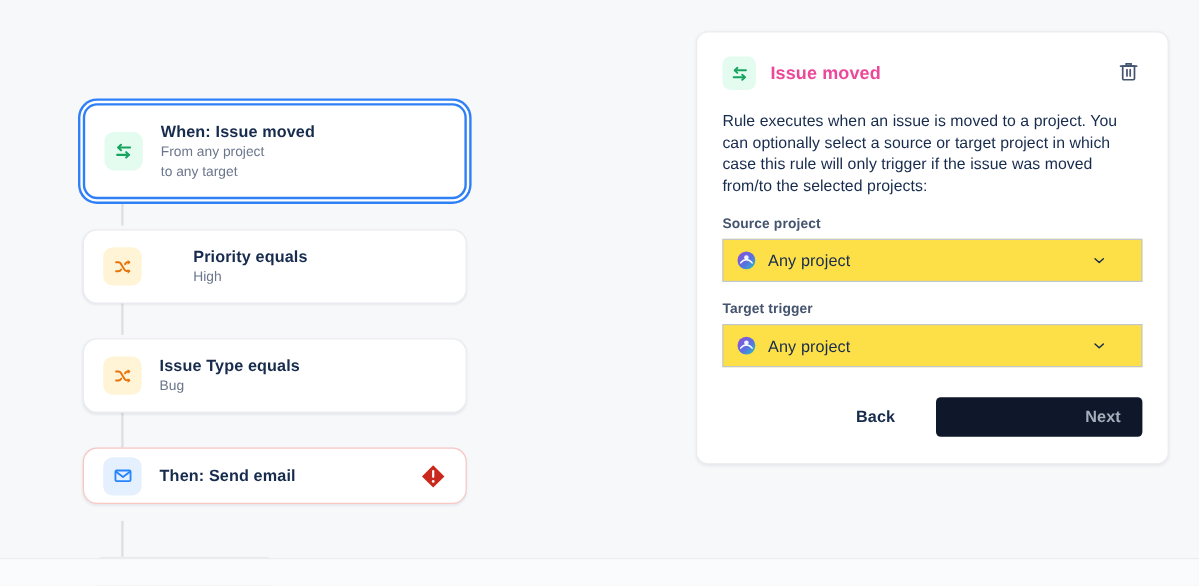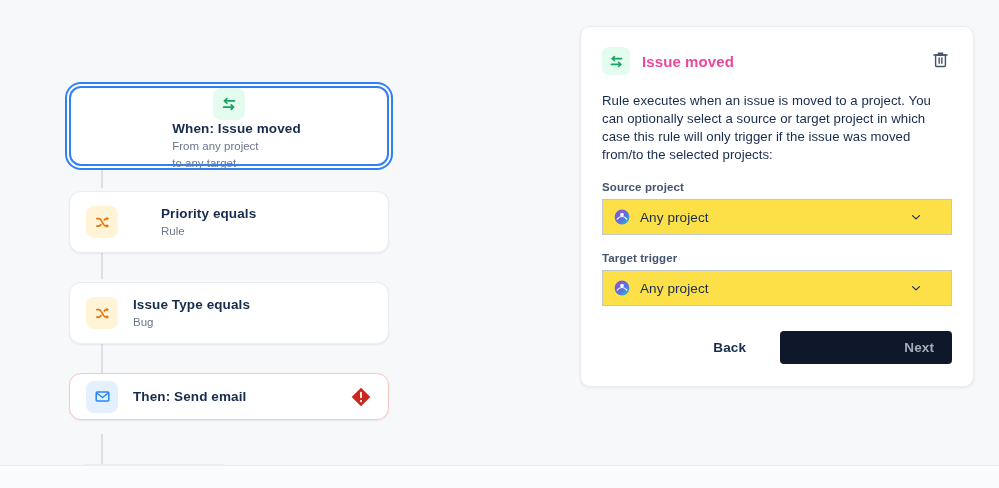--- a/index.html
+++ b/index.html
@@ -74,21 +74,21 @@
 
   .node.selected {
     border: 2px solid #2f80f7;
     box-shadow: 0 0 0 2px #ffffff, 0 0 0 4px #2f80f7;
   }
 
   .node.error {
     border: 1.5px solid #f7c8c3;
   }
 
-  .node-1 { top: 46px; height: 80px; flex-direction: column; }
+  .node-1 { top: 46px; height: 80px; }
   .node-2 { top: 151px; height: 62px; gap: 28px; }
   .node-3 { top: 242px; height: 62px; }
   .node-4 { top: 333px; height: 47px; }
 
   .node-icon {
     width: 32px;
     height: 32px;
     border-radius: 8px;
     display: flex;
     align-items: center;
@@ -322,21 +322,21 @@
               <path d="M3.2 5.4h2.4c1.1 0 1.9.7 2.6 1.8l3 5c.7 1.1 1.5 1.8 2.6 1.8h2.2"></path>
               <path d="M3.2 14.2h2.4c1.1 0 1.9-.7 2.6-1.8"></path>
               <path d="M12 7.2c.7-1.1 1.5-1.8 2.6-1.8H16"></path>
             </g>
             <path d="M14.6 3.1 17.4 5.4 14.6 7.7z" fill="#e8730a"></path>
             <path d="M14.6 11.9 17.4 14.2 14.6 16.5z" fill="#e8730a"></path>
           </svg>
         </span>
         <div class="node-text">
           <div class="node-title">Priority equals</div>
-          <div class="node-sub">Rule</div>
+          <div class="node-sub">High</div>
         </div>
       </div>
 
       <div class="node node-3">
         <span class="node-icon icon-condition">
           <svg width="17" height="17" viewBox="0 0 20 20" aria-hidden="true">
             <g stroke="#e8730a" stroke-width="1.9" fill="none" stroke-linecap="round" stroke-linejoin="round">
               <path d="M3.2 5.4h2.4c1.1 0 1.9.7 2.6 1.8l3 5c.7 1.1 1.5 1.8 2.6 1.8h2.2"></path>
               <path d="M3.2 14.2h2.4c1.1 0 1.9-.7 2.6-1.8"></path>
               <path d="M12 7.2c.7-1.1 1.5-1.8 2.6-1.8H16"></path>

